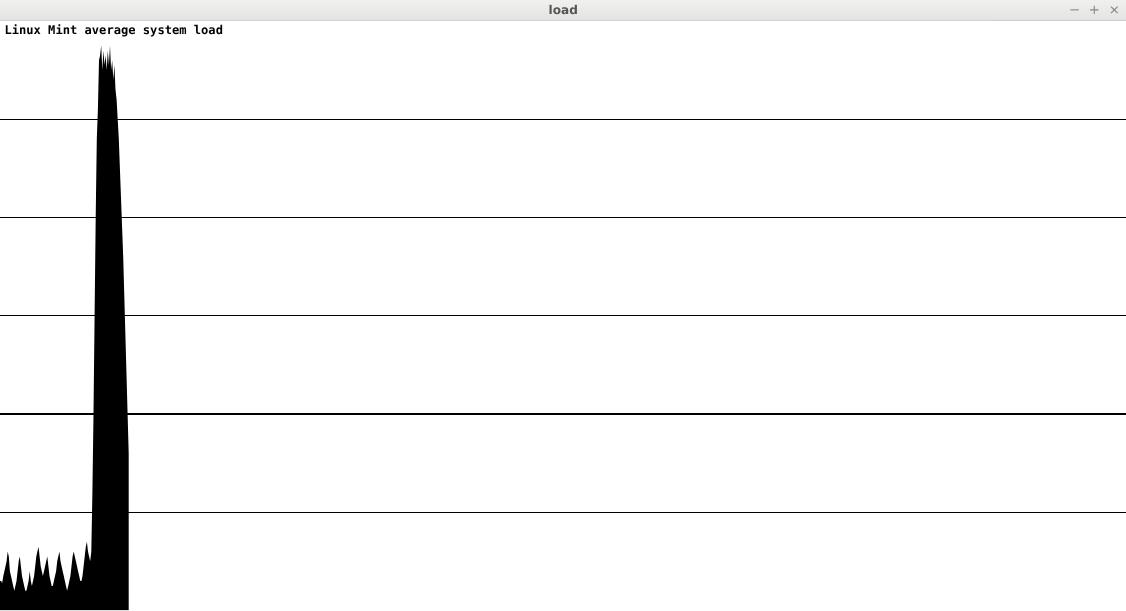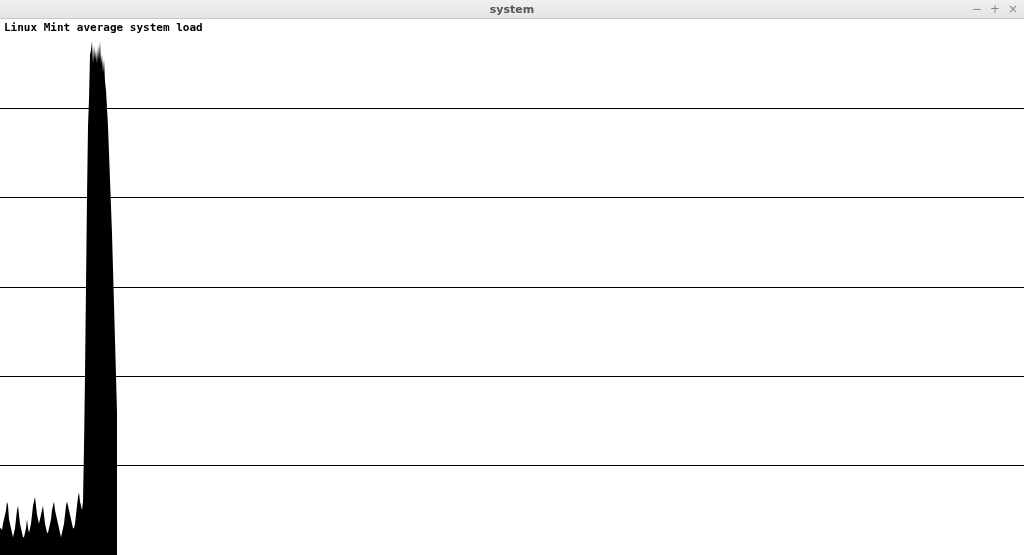--- a/index.html
+++ b/index.html
@@ -70,21 +70,21 @@
     shape-rendering: crispEdges;
   }
   .load-fill {
     fill: #000;
   }
 </style>
 </head>
 <body>
 
 <div class="titlebar">
-  <span class="titlebar-title">system</span>
+  <span class="titlebar-title">load</span>
   <div class="titlebar-buttons">
     <span>−</span>
     <span>+</span>
     <span>×</span>
   </div>
 </div>
 
 <div class="content">
   <div class="label">Linux Mint average system load</div>
   <svg class="graph" viewBox="0 0 1024 536" preserveAspectRatio="none">

